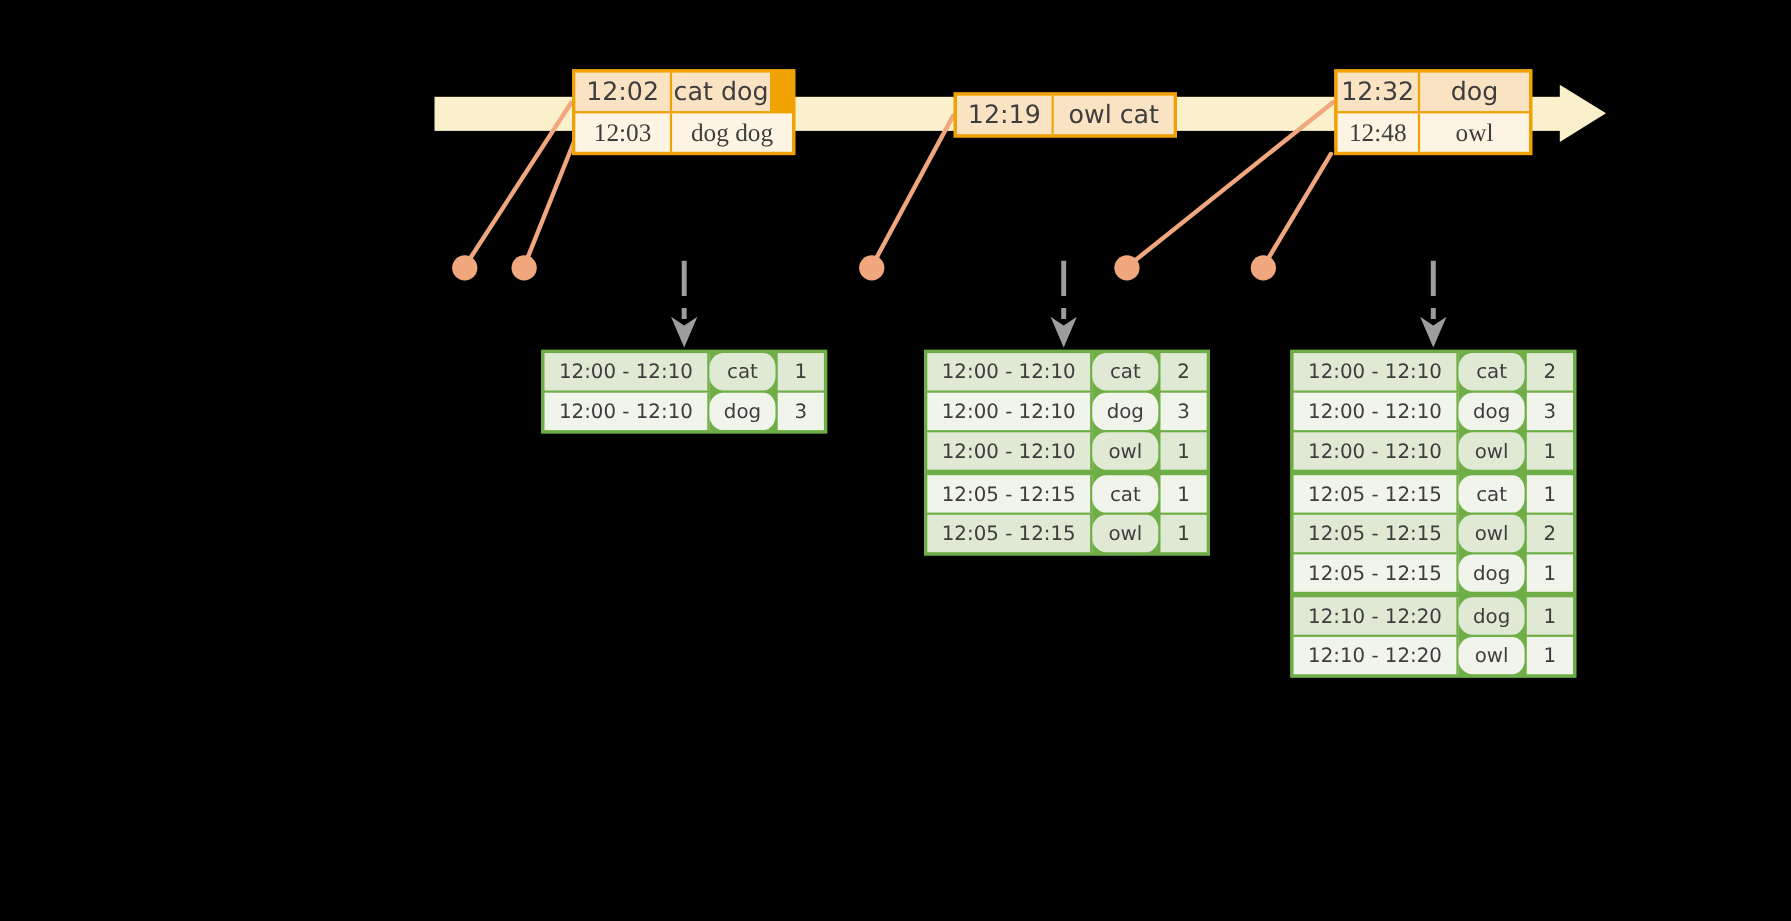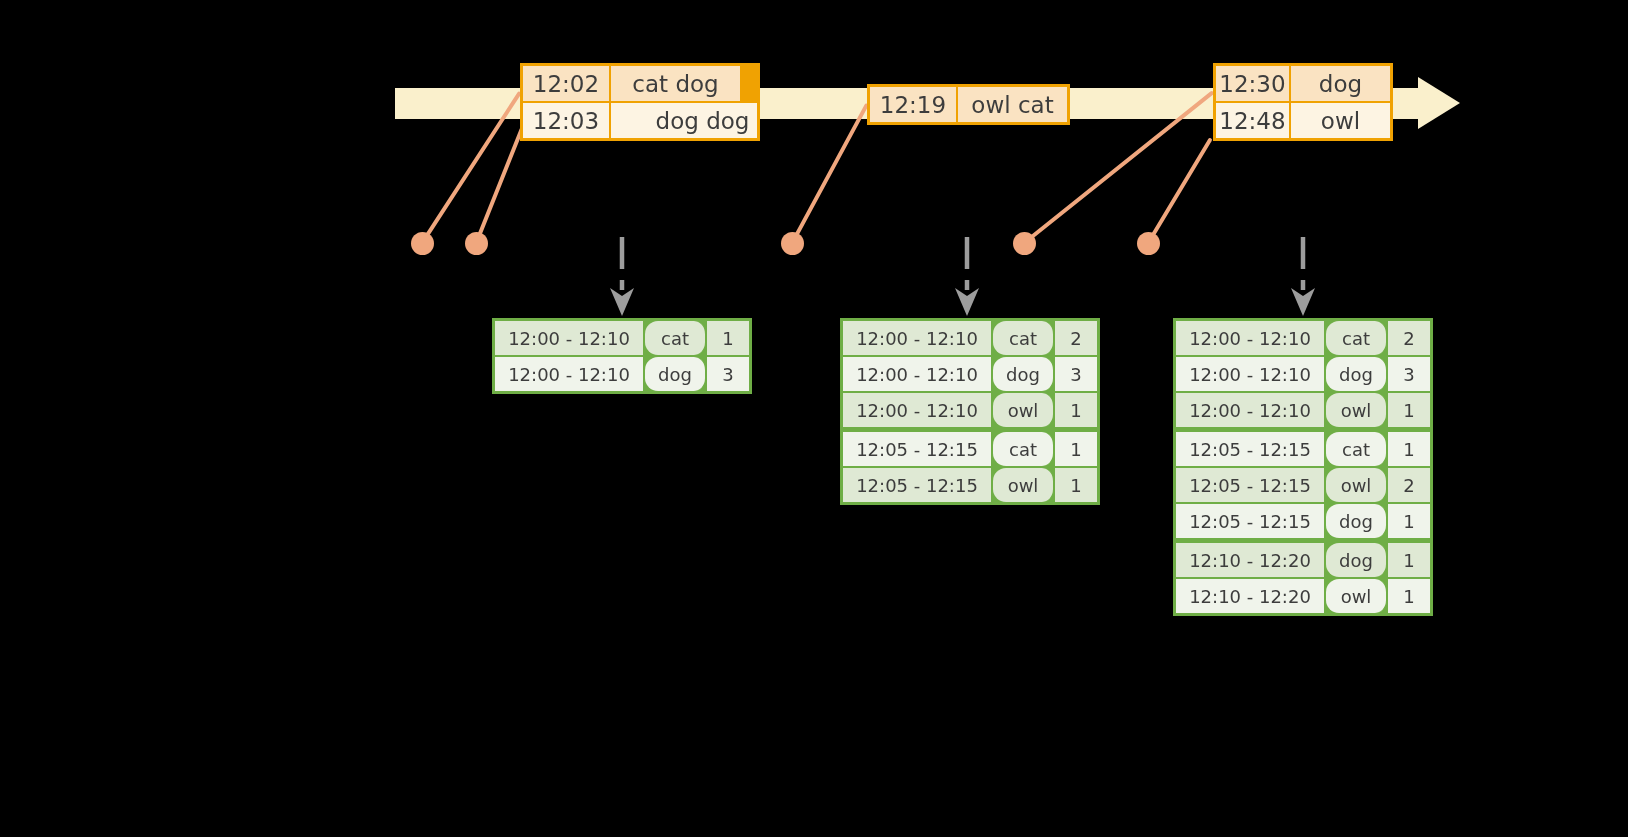--- a/index.html
+++ b/index.html
@@ -15,21 +15,21 @@
     font-family:"DejaVu Sans","Liberation Sans",sans-serif;
   }
   
   .band{position:absolute;background:var(--band);z-index:1;}
   .band-head{position:absolute;width:0;height:0;z-index:1;
     border-top:26px solid transparent;border-bottom:26px solid transparent;
     border-left:42px solid var(--band);}
   
   .etable{position:absolute;border:3px solid var(--gold);z-index:3;background:var(--gold);}
   .erow{display:flex;height:35px;}
-  .erow + .erow{border-top:2px solid var(--gold);}
+  .erow + .erow{border-top:2px solid var(--gold);font-family:Liberation Serif, serif;}
   .erow.dark .ecell{background:var(--peachD);}
   .erow.light .ecell{background:var(--peachL);}
   .ecell{display:flex;align-items:center;justify-content:center;
     font-size:23px;white-space:nowrap;}
   .ecell.time{border-right:2px solid var(--gold);}
   
   .rtable{position:absolute;border:3px solid var(--green);z-index:3;background:var(--green);}
   .rrow{display:flex;height:34px;}
   .rrow + .rrow{border-top:2px solid var(--green);}
   .rrow.group-start{border-top:5px solid var(--green);}
@@ -54,36 +54,36 @@
   <div class="band" id="band" style="left: 395px; top: 88px; width: 1025px; height: 31px;"></div>
   <div class="band-head" id="bandHead" style="left: 1418px; top: 77px;"></div>
 <div class="cline" style="left: 422px; top: 241.25px; width: 180.014px; transform: rotate(-57.0162deg);"></div>
     <div class="cline" style="left: 476px; top: 241.25px; width: 123.859px; transform: rotate(-68.1986deg);"></div>
     <div class="cline" style="left: 792px; top: 241.25px; width: 157.943px; transform: rotate(-61.6501deg);"></div>
     <div class="cline" style="left: 1024px; top: 241.25px; width: 241.913px; transform: rotate(-38.6228deg);"></div>
     <div class="cline" style="left: 1148px; top: 241.25px; width: 122.45px; transform: rotate(-59.0362deg);"></div>
     <div class="etable" style="left: 520px; top: 63px;">
       <div class="erow dark">
         <div class="ecell time" style="width: 86px;">12:02</div>
-        <div class="ecell words" style="width: 129px;">cat dog</div>
+        <div class="ecell words" style="width: 89px;">cat dog</div>
       </div>
       <div class="erow light">
         <div class="ecell time" style="width: 86px;">12:03</div>
-        <div class="ecell words" style="width: 109px; padding-left: 37px;">dog dog</div>
+        <div class="ecell words" style="width: 109px;">dog dog</div>
       </div>
     </div>
     <div class="etable" style="left: 867px; top: 84px;">
       <div class="erow dark">
         <div class="ecell time" style="width: 86px;">12:19</div>
         <div class="ecell words" style="width: 109px;">owl cat</div>
       </div>
     </div>
     <div class="etable" style="left: 1213px; top: 63px;">
       <div class="erow dark">
-        <div class="ecell time" style="width: 73px;">12:30</div>
+        <div class="ecell time" style="width: 73px;">12:32</div>
         <div class="ecell words" style="width: 99px;">dog</div>
       </div>
       <div class="erow light">
         <div class="ecell time" style="width: 73px;">12:48</div>
         <div class="ecell words" style="width: 99px;">owl</div>
       </div>
     </div>
     <div class="dot" style="left: 410.5px; top: 231.5px;"></div>
     <div class="dot" style="left: 464.5px; top: 231.5px;"></div>
     <div class="dot" style="left: 780.5px; top: 231.5px;"></div>

